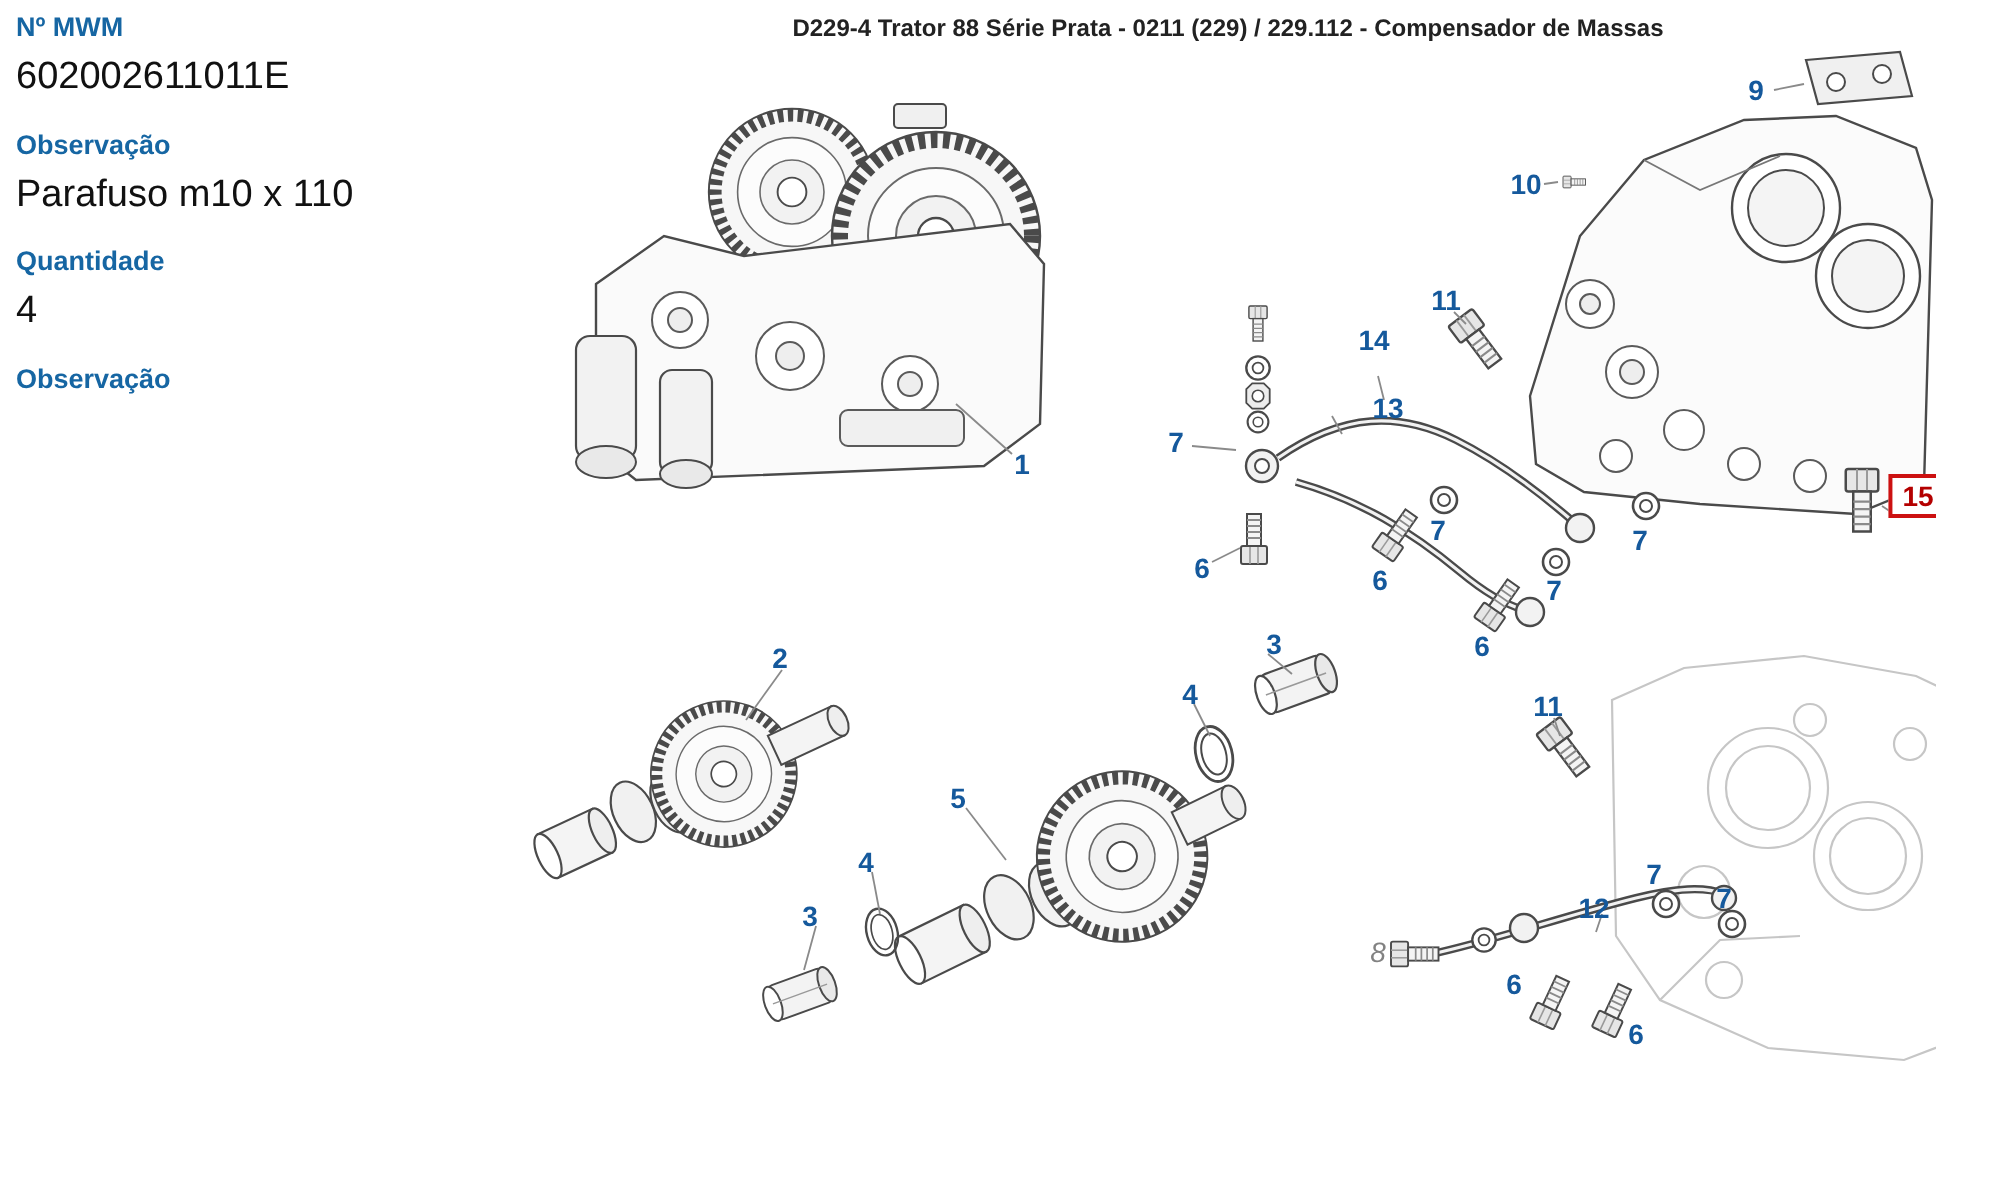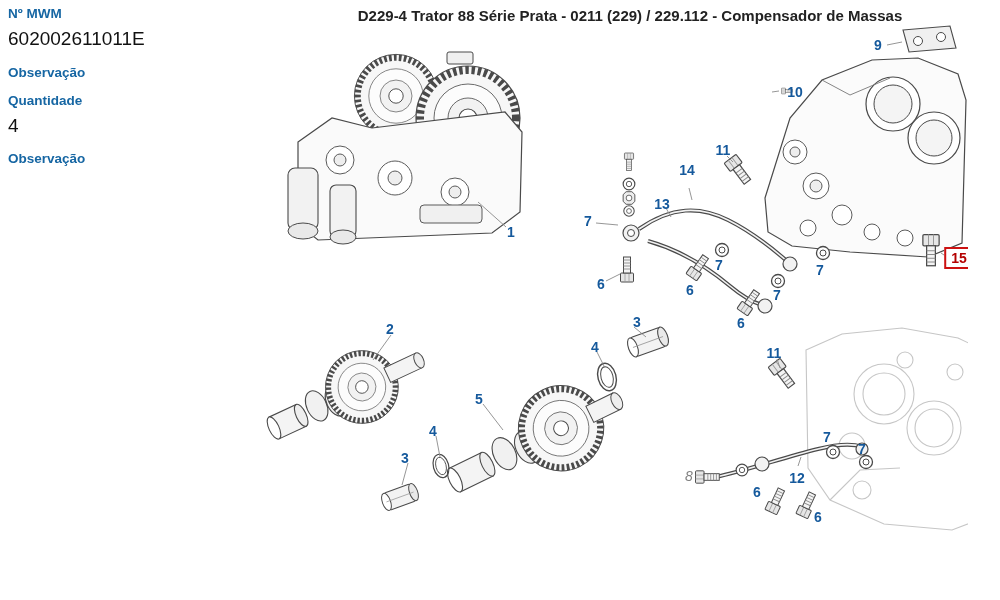--- a/index.html
+++ b/index.html
@@ -4,22 +4,22 @@
 <style>
   * { margin:0; padding:0; box-sizing:border-box; }
   html,body { width:1000px; height:600px; background:#ffffff; font-family:"Liberation Sans", sans-serif; }
   .page { position:relative; width:968px; height:600px; overflow:hidden; background:#fff; }
 
   .info-panel { position:absolute; left:8px; top:6px; width:272px; }
   .sect { margin-bottom:13px; }
   .info-label { color:#1666a3; font-weight:bold; font-size:13.5px; margin-bottom:6px; }
   .info-value { color:#111; font-size:19px; line-height:1.3; }
 
-  .title { position:absolute; left:300px; top:7px; width:660px; text-align:center;
-           font-size:15px; font-weight:bold; color:#222; }
+  .title { position:absolute; left:284px; top:7px; width:660px; text-align:center;
+           font-size:12px; font-weight:bold; color:#222; }
 
   svg.diagram { position:absolute; left:0; top:0; width:1000px; height:600px; }
 
   #callout-layer { position:absolute; left:0; top:0; width:1000px; height:600px; pointer-events:none; }
   .callout { position:absolute; transform:translate(-50%,-50%); color:#15599c; font-weight:bold;
              font-size:14px; pointer-events:auto; background:transparent; line-height:1; }
   .callout.highlight { color:#b40000; border:2px solid #cc1111; background:#fff; padding:2px 5px; }
   .callout.ref { color:#828282; font-style:italic; font-weight:normal; }
 </style>
 </head>
@@ -27,20 +27,21 @@
 
 <div class="page">
 
   <div class="info-panel">
     <div class="sect">
       <div class="info-label">Nº MWM</div>
       <div class="info-value">602002611011E</div>
     </div>
     <div class="sect">
       <div class="info-label">Observação</div>
+      <div class="info-value">Parafuso m10 x 110</div>
     </div>
     <div class="sect">
       <div class="info-label">Quantidade</div>
       <div class="info-value">4</div>
     </div>
     <div class="sect">
       <div class="info-label">Observação</div>
     </div>
   </div>
 
@@ -245,22 +246,22 @@
       <div class="callout" style="left: 757px; top: 492px;">6</div>
       <div class="callout" style="left: 818px; top: 517px;">6</div>
       <div class="callout" style="left: 588px; top: 221px;">7</div>
       <div class="callout" style="left: 719px; top: 265px;">7</div>
       <div class="callout" style="left: 777px; top: 295px;">7</div>
       <div class="callout" style="left: 820px; top: 270px;">7</div>
       <div class="callout" style="left: 827px; top: 437px;">7</div>
       <div class="callout" style="left: 862px; top: 449px;">7</div>
       <div class="callout ref" style="left: 689px; top: 476px;">8</div>
       <div class="callout" style="left: 878px; top: 45px;">9</div>
-      <div class="callout" style="left: 763px; top: 92px; margin-left: 32px;">10</div>
+      <div class="callout" style="left: 763px; top: 92px;">10</div>
       <div class="callout" style="left: 723px; top: 150px;">11</div>
       <div class="callout" style="left: 774px; top: 353px;">11</div>
-      <div class="callout" style="left: 797px; top: 478px;">12</div>
-      <div class="callout" style="left: 662px; top: 204px;">13</div>
+      <div class="callout" style="left: 797px; top: 454px;">12</div>
+      <div class="callout" style="left: 694px; top: 204px;">13</div>
       <div class="callout" style="left: 687px; top: 170px;">14</div>
-      <div class="callout highlight" style="left: 959px; top: 258px;">15</div>
+      <div class="callout highlight" style="left: 959px; top: 248px;">15</div>
     </div>
 
 </div>
 
 </body></html>

